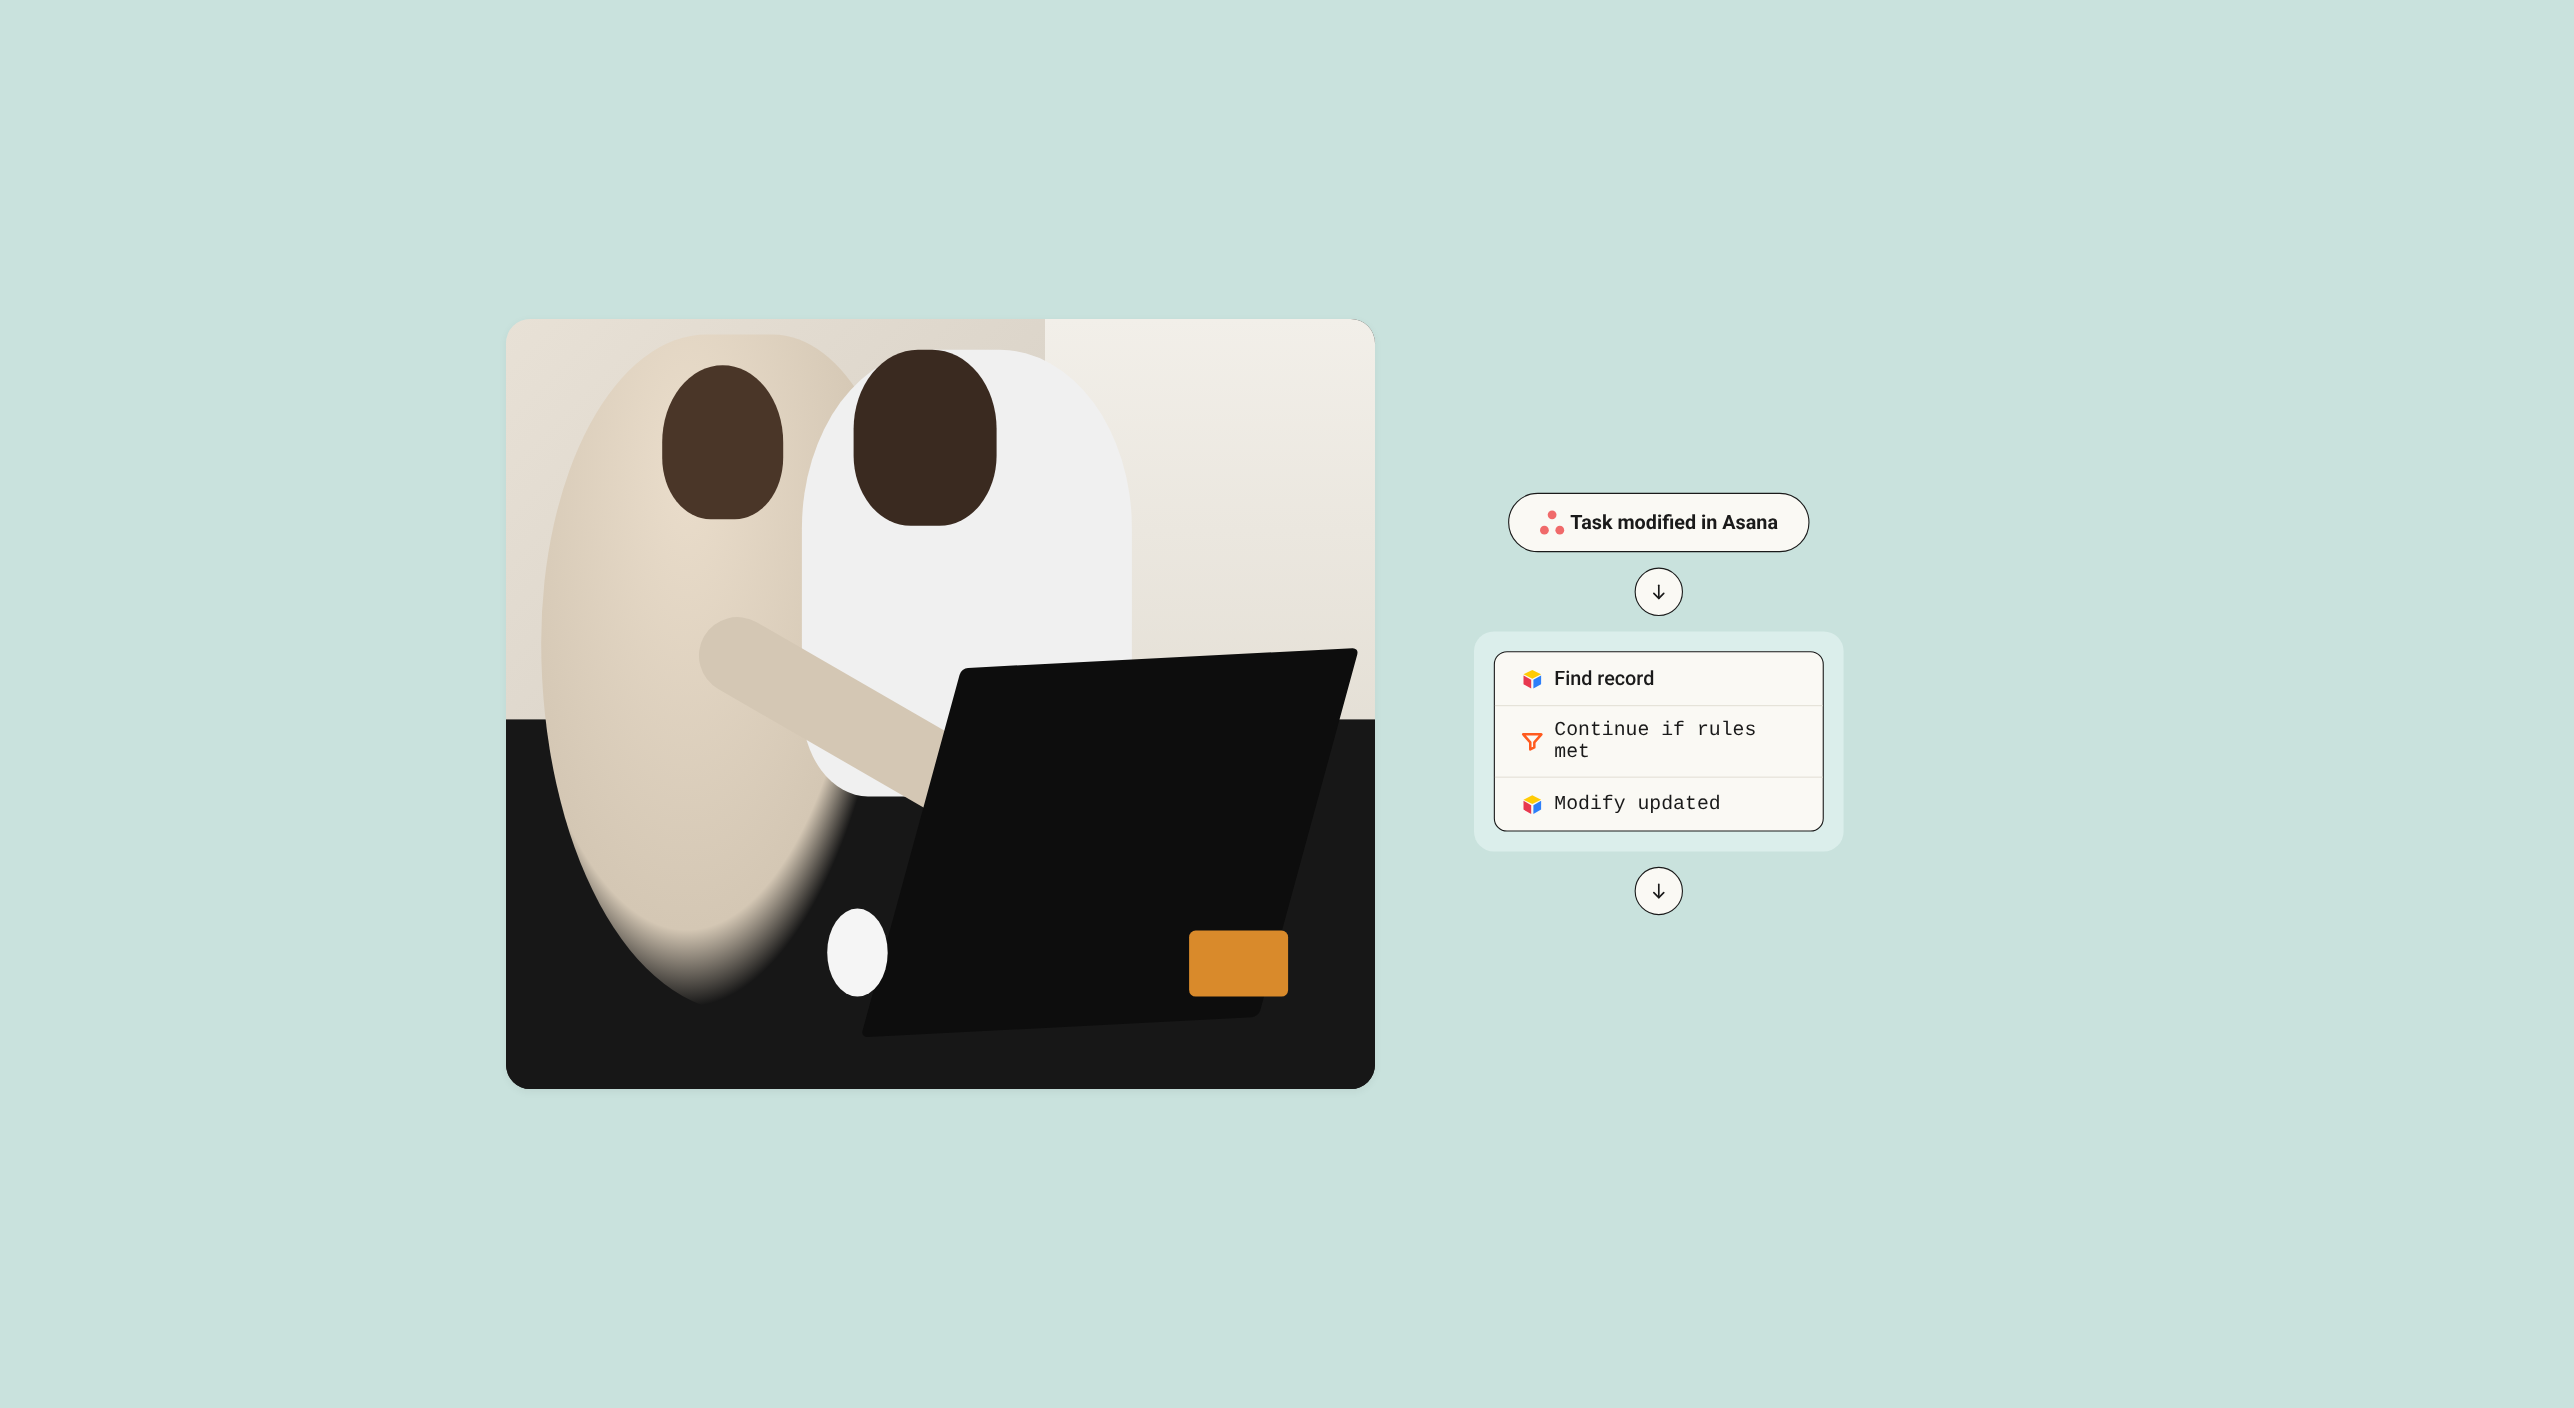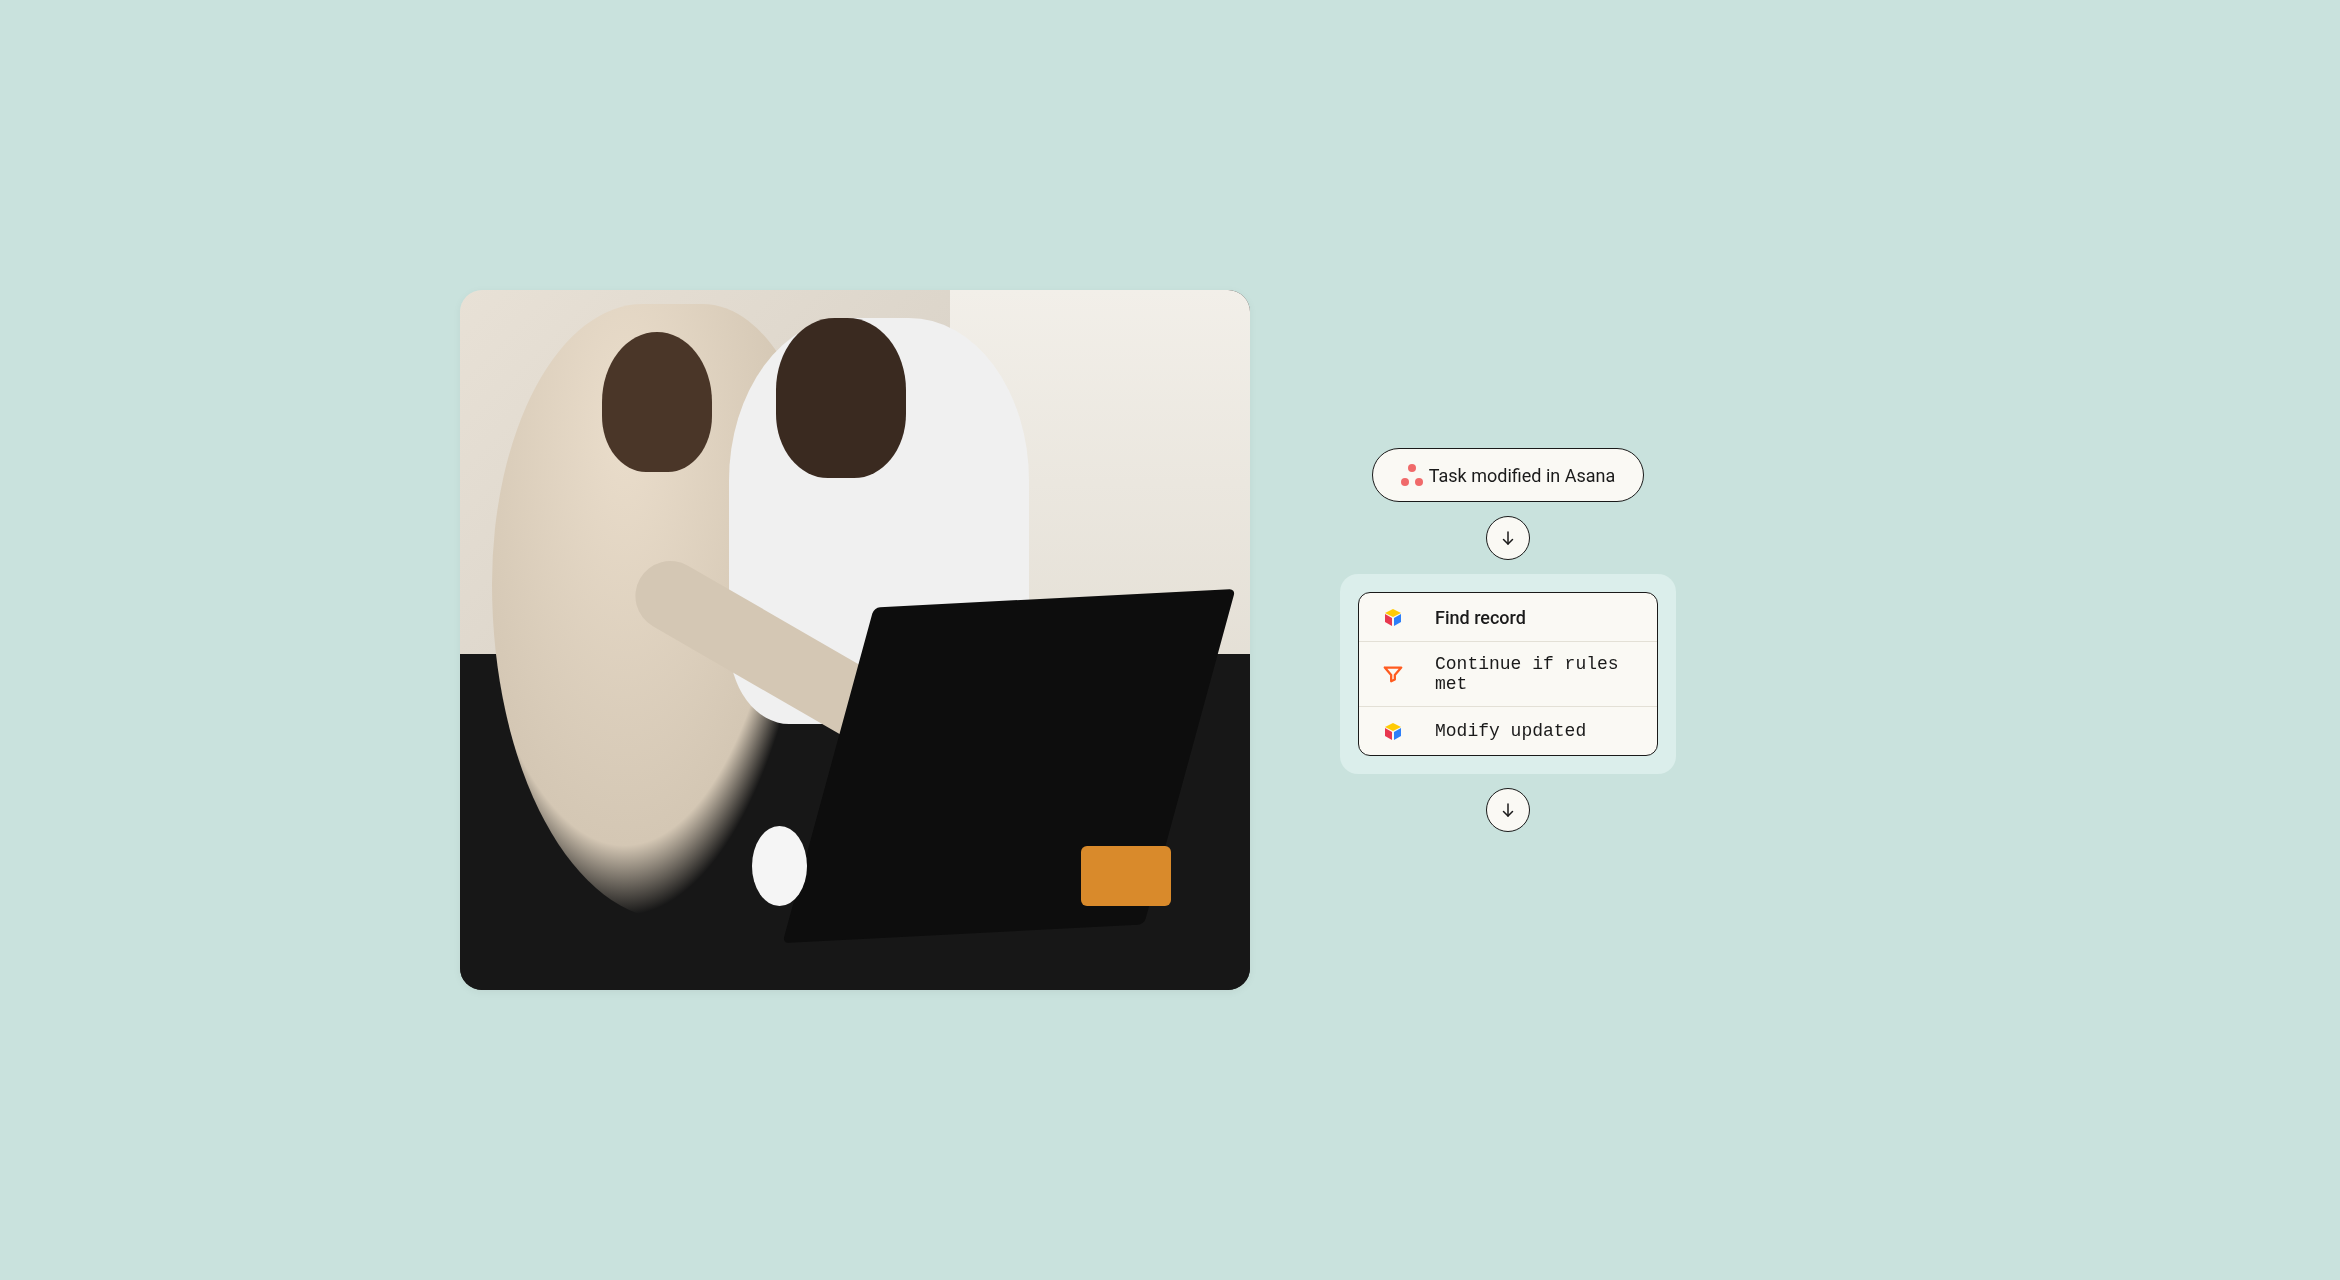--- a/index.html
+++ b/index.html
@@ -86,21 +86,21 @@
   .pill {
     background:#faf9f4;
     border:1.5px solid #1a1a1a;
     border-radius: 999px;
     padding: 15px 28px;
     display:flex;
     align-items:center;
     gap:6px;
     font-size:18px;
     color:#1a1a1a;
-    font-weight:400;
+    font-weight:700;
   }
   .pill.result {
     background:#c9ec2f;
     justify-content:center;
     min-width:300px;
   }
   .arrow-circle {
     width:44px; height:44px;
     border:1.5px solid #1a1a1a;
     border-radius:50%;
@@ -118,21 +118,21 @@
   }
   .steps-card {
     background:#faf9f4;
     border:1.5px solid #1a1a1a;
     border-radius:12px;
     width:300px;
   }
   .step-row {
     display:flex;
     align-items:center;
-    gap:30px;
+    gap:8px;
     padding:12px 22px;
     font-size:18px;
     color:#1a1a1a;
     font-weight:500;
   }
   .step-row + .step-row { border-top:1px solid #e3e0d6;font-family:Liberation Mono, monospace; }
   .icon-box { width:24px; height:24px; display:flex; align-items:center; justify-content:center; flex-shrink:0; }
 
   
   .asana-icon { width:22px; height:22px; position:relative; }

